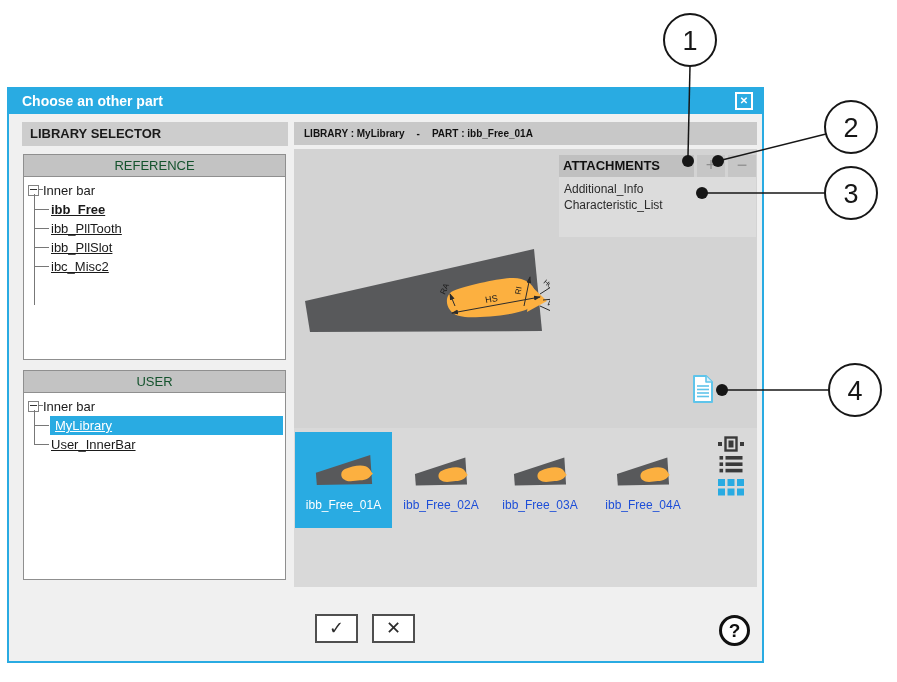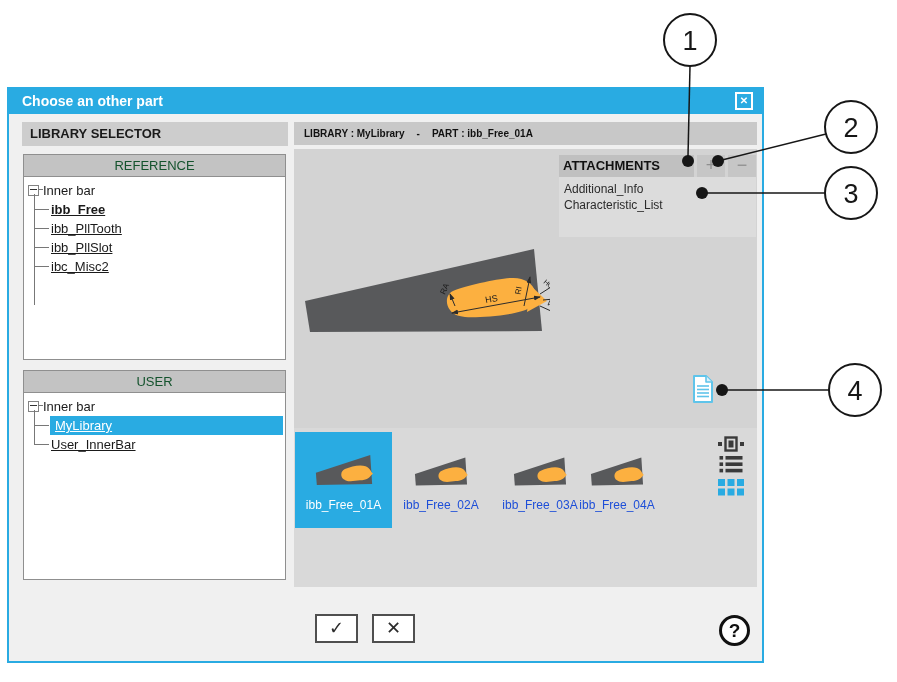--- a/index.html
+++ b/index.html
@@ -55,21 +55,21 @@
   .att-list{background:#dcdcdc;height:60px;padding:4px 0 0 3px;box-sizing:border-box;}
   .att-item{font-size:12px;color:#2b2b2b;line-height:16px;padding-left:2px;cursor:pointer;}
 
   .preview{position:absolute;left:6px;top:95px;width:250px;height:95px;}
   .doc-icon{position:absolute;left:398px;top:226px;width:22px;height:28px;cursor:pointer;}
 
   .thumb{position:absolute;top:283px;height:96px;text-align:center;font-size:12px;color:#1d4ed8;cursor:pointer;}
   #thumb-0{left:1px;width:97px;background:#29abe2;color:#fff;}
   #thumb-1{left:104px;width:86px;}
   #thumb-2{left:197px;width:86px;margin-left:6px;}
-  #thumb-3{left:280px;width:86px;}
+  #thumb-3{left:306px;width:86px;}
   .timg{margin-top:14px;height:42px;display:flex;align-items:flex-end;justify-content:center;}
   .tlabel{margin-top:10px;}
 
   .vmode{position:absolute;left:424px;width:26px;cursor:pointer;}
   #vm-0{top:287px;} #vm-1{top:307px;} #vm-2{top:330px;}
 
   
   .footer-btn{position:absolute;width:43px;height:29px;background:#fff;border:2px solid #4f4f4f;
               box-sizing:border-box;text-align:center;font-size:18px;line-height:24px;color:#2b2b2b;cursor:pointer;}
   #ok-btn{left:306px;top:525px;}

